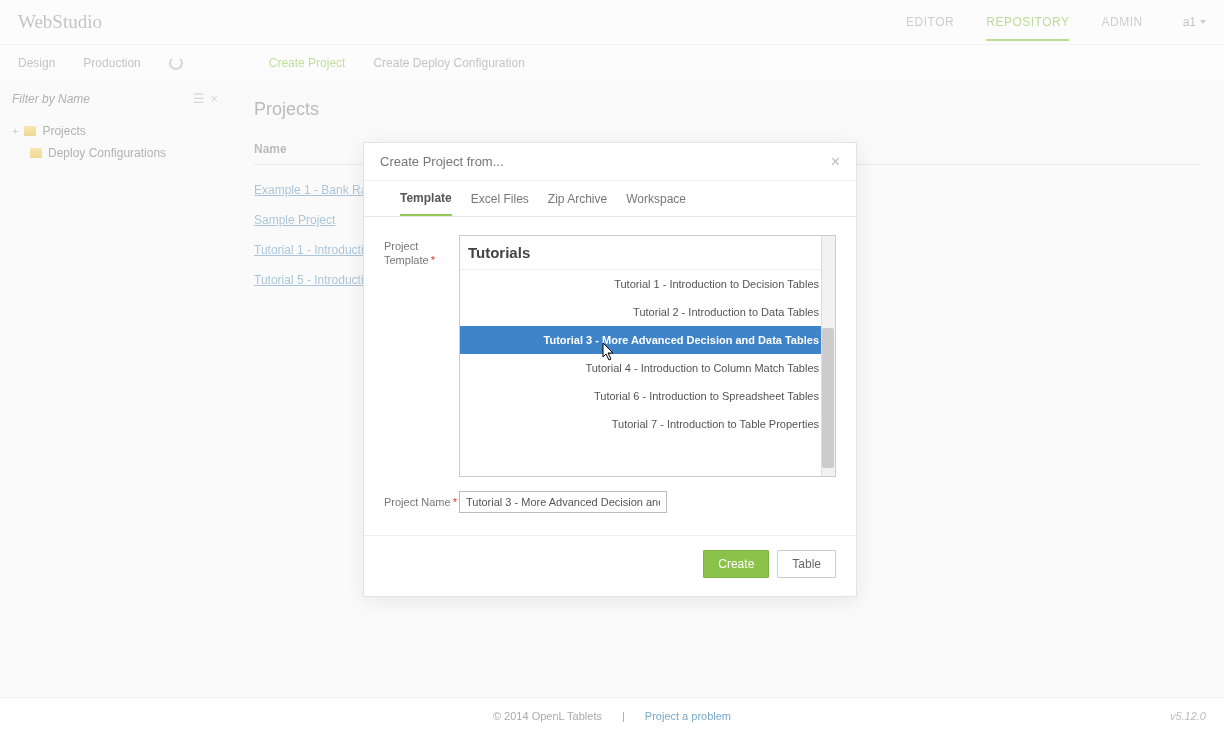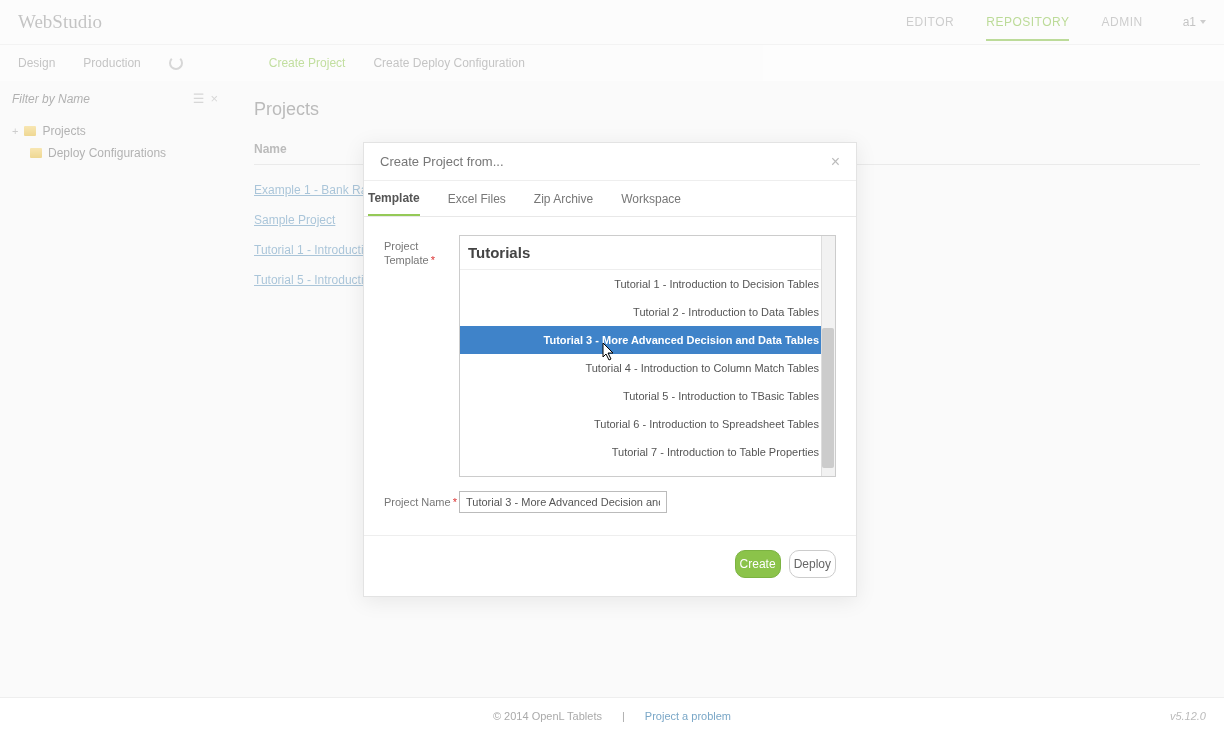--- a/index.html
+++ b/index.html
@@ -177,22 +177,22 @@
 }
 .modal-title { color: #777; font-size: 13px; }
 .modal-close {
   margin-left: auto;
   color: #bbb;
   font-size: 16px;
   cursor: pointer;
 }
 .modal-tabs {
   display: flex;
-  gap: 28px;
-  padding: 0 4px;
+  gap: 19px;
+  padding: 0 36px;
   height: 36px;
   align-items: center;
   border-bottom: 1px solid #e8e8e8;
   font-size: 12px;
 }
 .modal-tabs div { color: #777; cursor: pointer; }
 .modal-tabs .active {
   font-weight: bold;
   color: #555;
   padding-bottom: 9px;
@@ -267,23 +267,23 @@
   color: #555;
 }
 .modal-footer {
   border-top: 1px solid #eee;
   padding: 14px 20px 18px;
   display: flex;
   justify-content: flex-end;
   gap: 8px;
 }
 .btn {
-  padding: 6px 4px;
-  font-size: 12px;
-  border-radius: 10px;
+  padding: 6px 14px;
+  font-size: 12px;
+  border-radius: 1px;
   cursor: pointer;
 }
 .btn-primary {
   background: #8bc34a;
   color: #fff;
   border: 1px solid #7cb342;
 }
 .btn-default {
   background: #fff;
   color: #666;
@@ -378,38 +378,37 @@
         <span>Project Template</span><span class="ast">*</span>
       </div>
       <div class="listbox">
         <div class="listbox-inner">
           <div class="group-head">Tutorials</div>
           <div id="opts">
               <div class="opt">Tutorial 1 - Introduction to Decision Tables</div>
               <div class="opt">Tutorial 2 - Introduction to Data Tables</div>
               <div class="opt sel">Tutorial 3 - More Advanced Decision and Data Tables</div>
               <div class="opt">Tutorial 4 - Introduction to Column Match Tables</div>
-              <div class="opt">Tutorial 5 - Introduction to TBasic Tables</div>
               <div class="opt">Tutorial 6 - Introduction to Spreadsheet Tables</div>
               <div class="opt">Tutorial 7 - Introduction to Table Properties</div>
             </div>
         </div>
         <div class="listbox-scroll">
           <div class="listbox-thumb"></div>
         </div>
       </div>
     </div>
     <div class="field-row">
       <div class="field-label">
         <span>Project Name</span><span class="ast">*</span>
       </div>
       <input class="name-input" value="Tutorial 3 - More Advanced Decision and" style="">
     </div>
   </div>
   <div class="modal-footer">
     <div class="btn btn-primary">Create</div>
-    <div class="btn btn-default">Deploy</div>
+    <div class="btn btn-default">Table</div>
   </div>
 </div>
 
 <svg class="cursor" width="18" height="22" viewBox="0 0 18 22">
   <path d="M3 1 L3 15 L6 12 L9 18 L11 17 L8 11 L13 11 Z" fill="#fff" stroke="#000" stroke-width="1"></path>
 </svg>
 
 </body></html>

